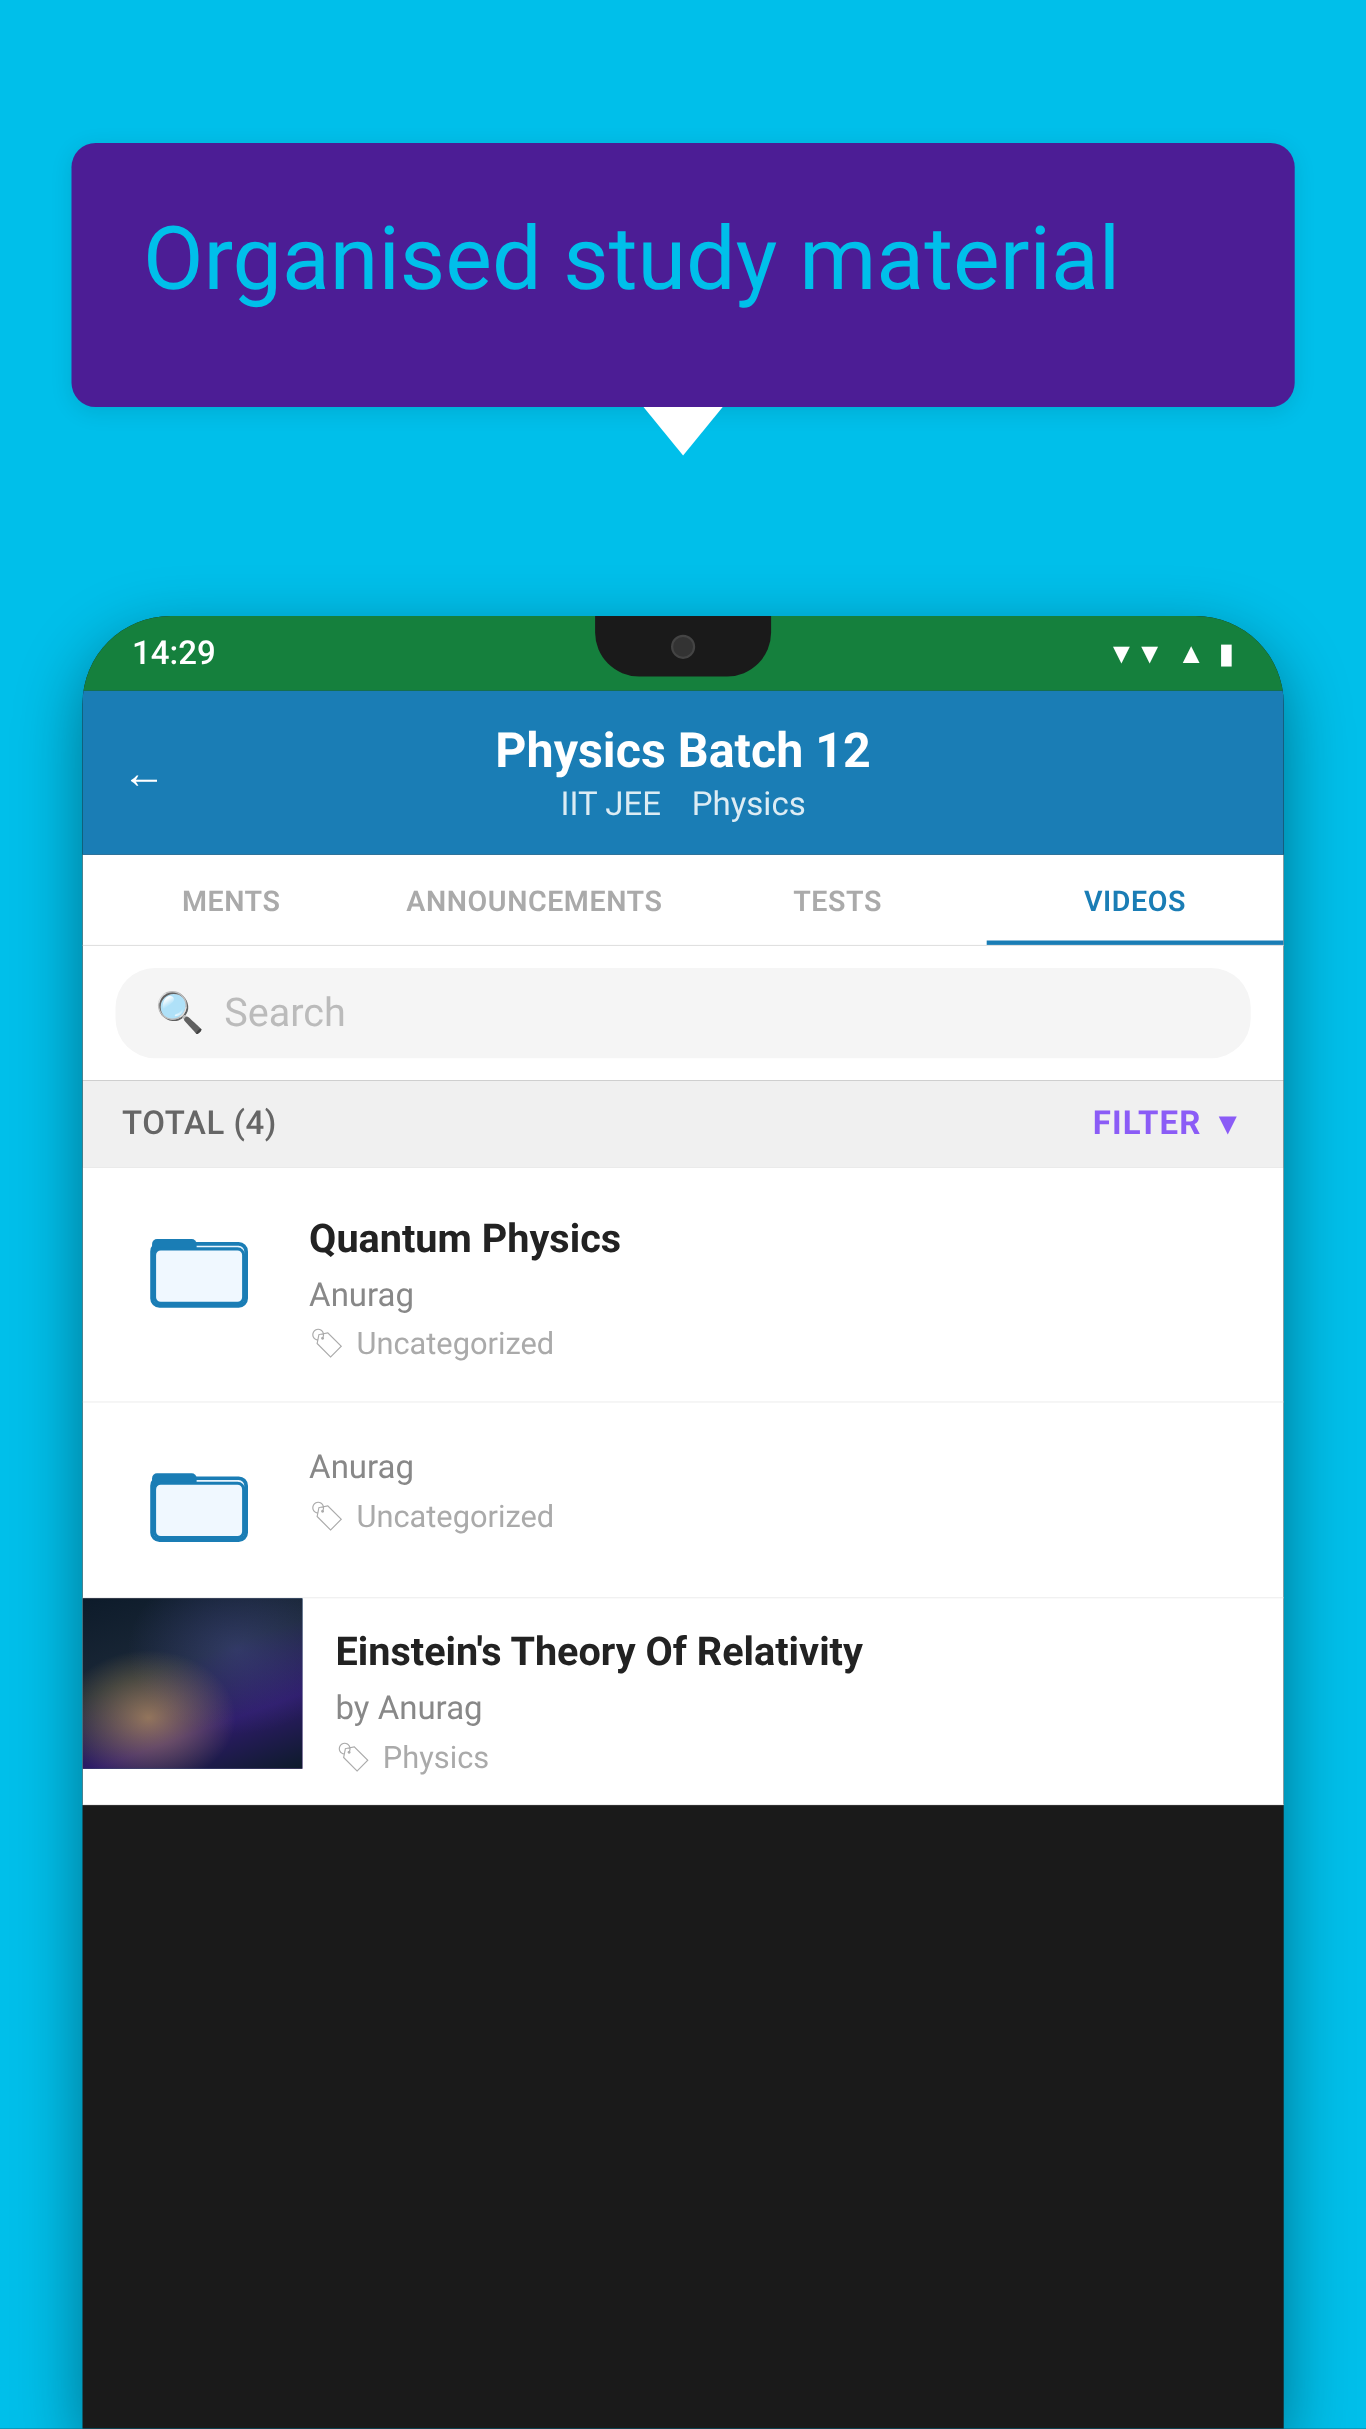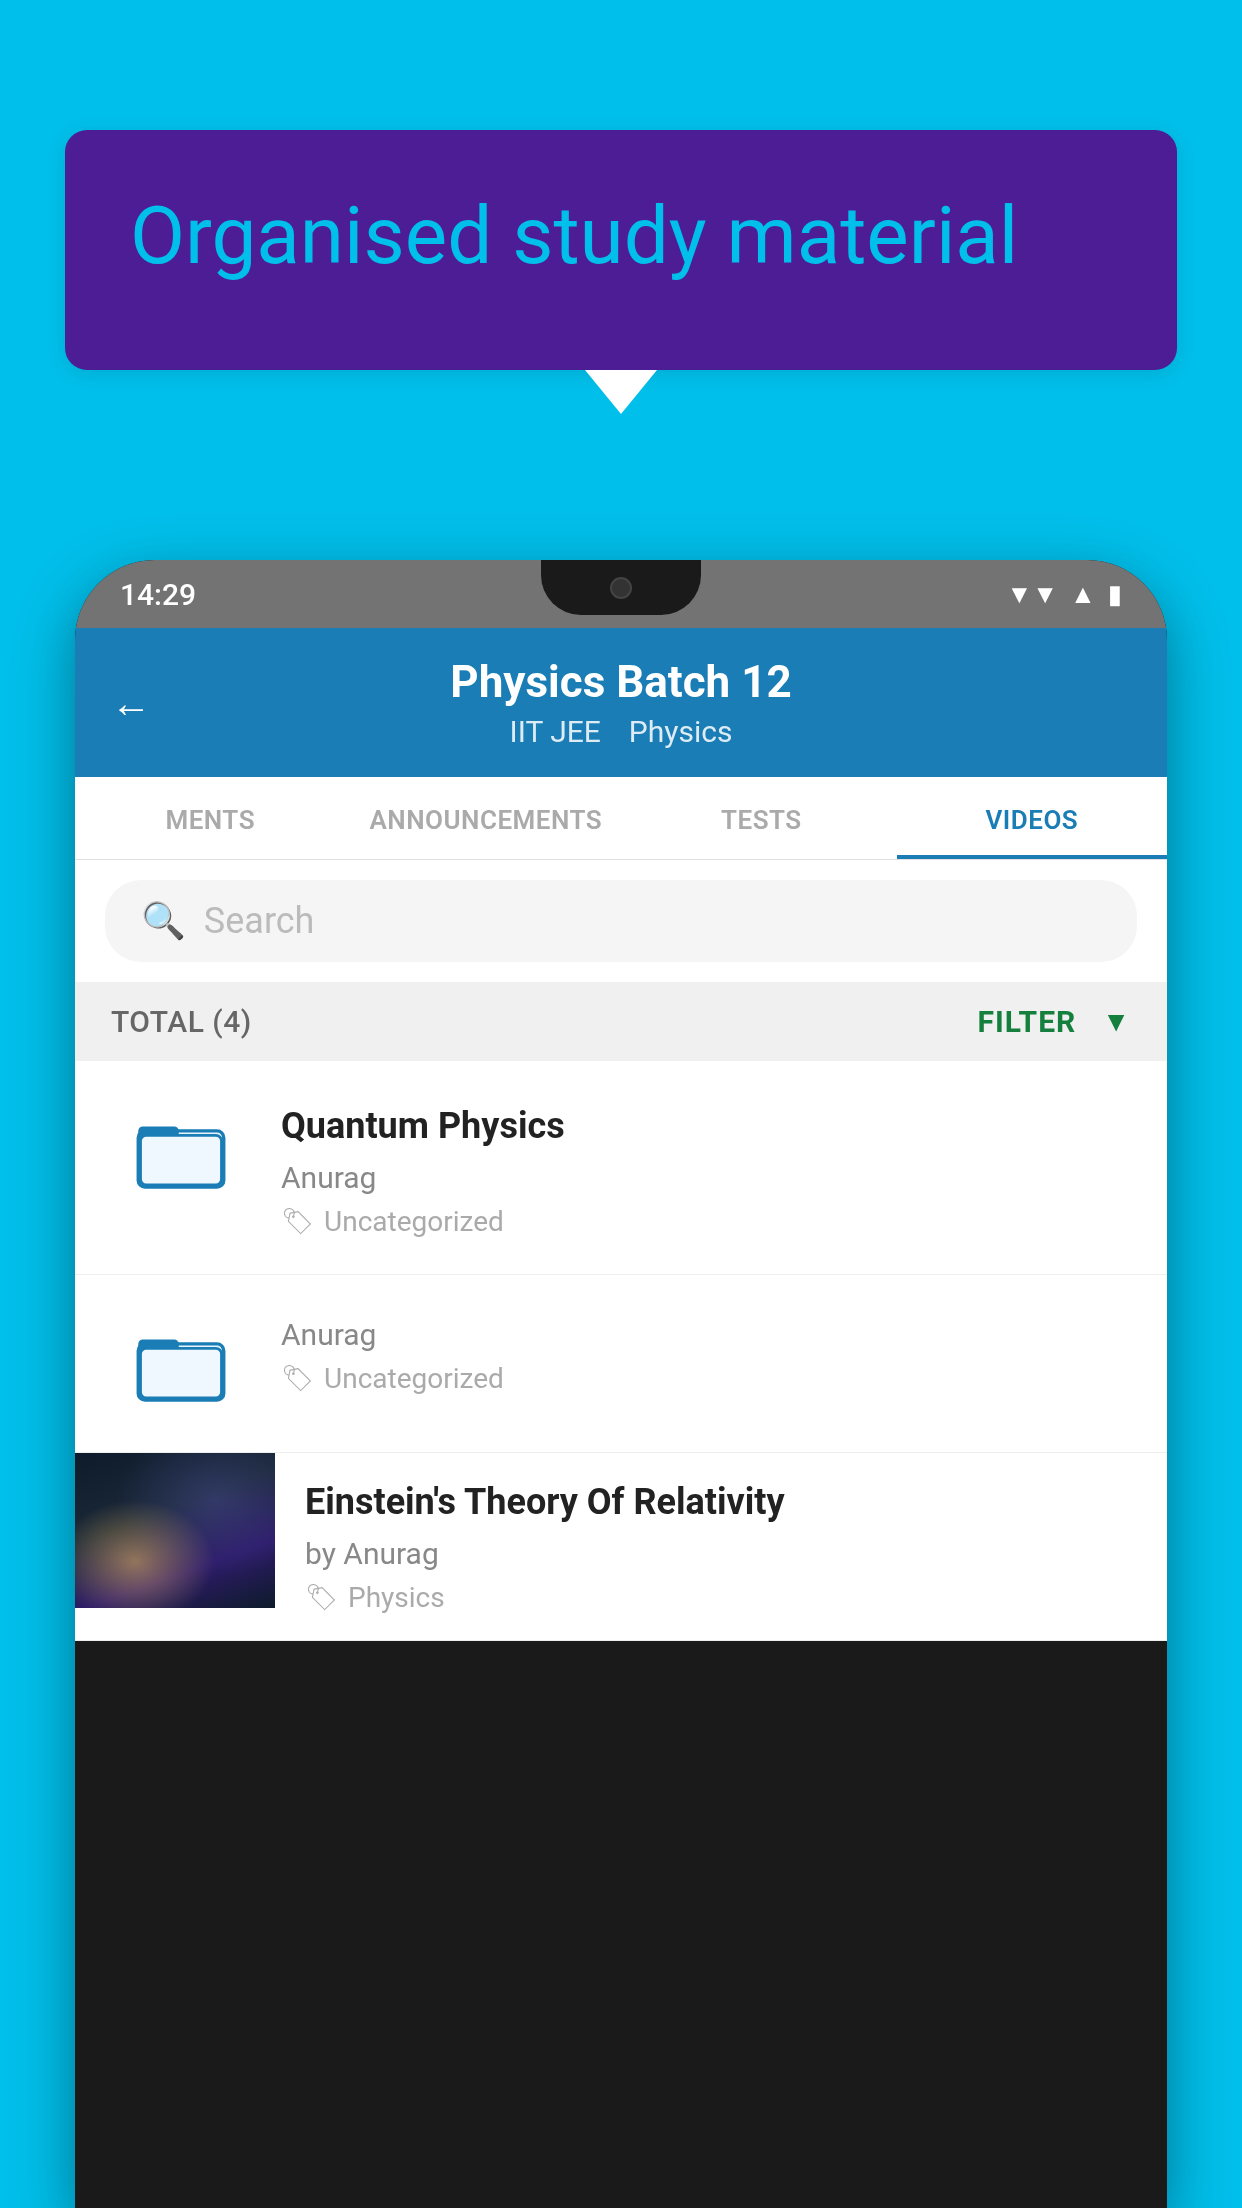--- a/index.html
+++ b/index.html
@@ -63,21 +63,21 @@
       right: 75px;
       bottom: 0;
       background: #1a1a1a;
       border-radius: 80px 80px 0 0;
       overflow: hidden;
       box-shadow: 0 20px 60px rgba(0,0,0,0.4);
     }
 
     
     .status-bar {
-      background: #737373;
+      background: #15803d;
       height: 68px;
       display: flex;
       align-items: center;
       justify-content: space-between;
       padding: 0 45px;
       position: relative;
     }
 
     .status-bar-time {
       color: white;
@@ -225,22 +225,22 @@
     .total-label {
       color: #666;
       font-size: 30px;
       font-weight: 500;
       letter-spacing: 0.5px;
     }
 
     .filter-btn {
       display: flex;
       align-items: center;
-      gap: 26px;
-      color: #15803d;
+      gap: 10px;
+      color: #8b5cf6;
       font-size: 30px;
       font-weight: 700;
       letter-spacing: 1px;
       cursor: pointer;
     }
 
     .filter-icon {
       font-size: 28px;
     }
 

